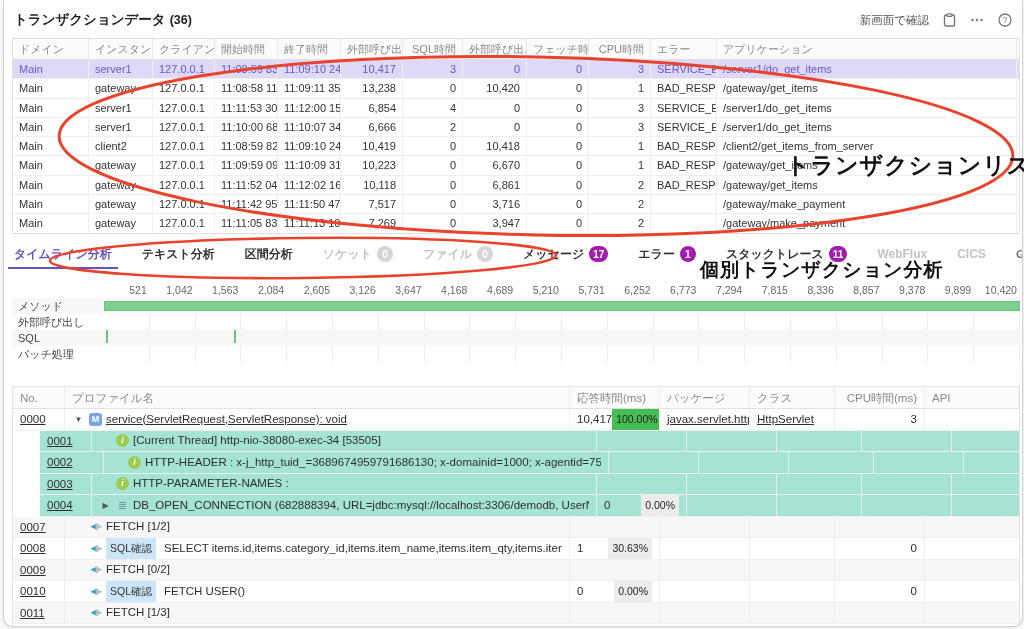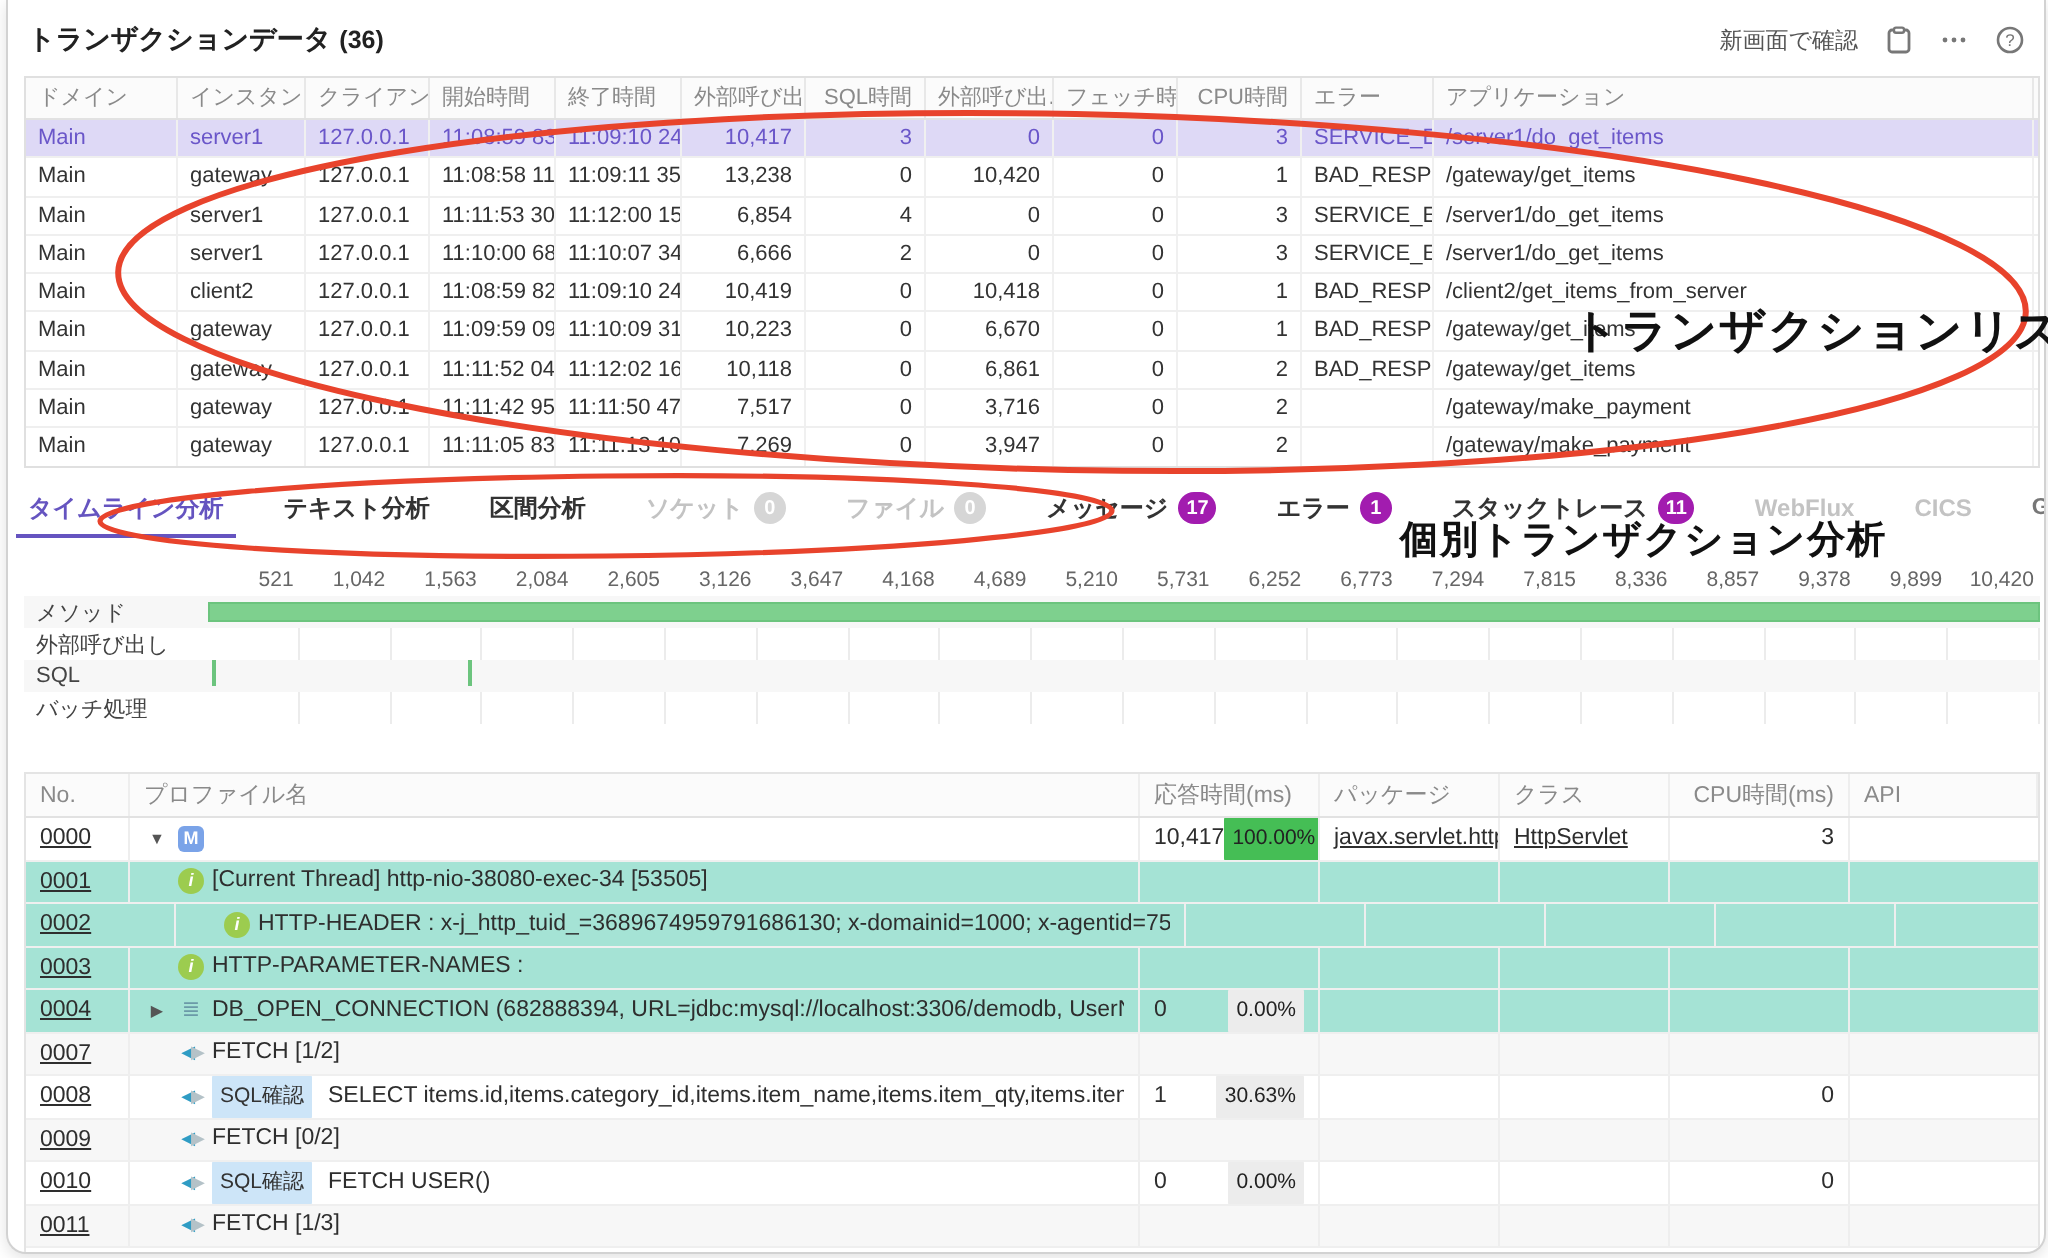--- a/index.html
+++ b/index.html
@@ -53,21 +53,21 @@
   .tl-track { position:relative; flex:1; height:16px; }
   .tl-bar { position:absolute; left:0; right:0; top:3px; height:10px; background:#7ed08e; border:1px solid #6cc47e; }
   .tl-sqltick { position:absolute; top:0; width:2px; height:13px; background:#6cc47e; }
 
   
   .pf-table { position:absolute; left:8px; top:386px; width:1008px; height:240px;
     border:1px solid #e4e4e4; border-bottom:none; font-size:11.5px; color:#2e2e2e; overflow:hidden; }
   .pf-row { display:flex; height:21.5px; line-height:21.5px; border-bottom:1px solid #efefef; background:#fff; }
   .pf-row.hdr { background:#fbfbfb; color:#8a8a8a; height:22px; line-height:22px; border-bottom:1px solid #e2e2e2; }
   .pf-cell { padding:0 7px; white-space:nowrap; overflow:hidden; border-right:1px solid #eee; flex:none; }
-  .pf-row.teal { background:#a5e3d5; }
+  .pf-row.teal { background:#a5e3d5;margin-left:27px; }
   .pf-row.gray { background:#f7f7f7; }
   .pf-no a, .pf-link { color:#2e2e2e; text-decoration:underline; cursor:pointer; }
   .pf-name { display:flex; align-items:center; gap:4px; }
   .arrow-slot { width:13px; flex:none; font-size:8px; color:#555; text-align:center; }
   .resp-cell { display:flex; justify-content:space-between; align-items:center; }
   .pct { font-size:10.5px; padding:1px 4px; border-radius:2px; background:#ececec; color:#222; }
   .pct.green { background:#45be55; }
   .sql-badge { background:#cde5f8; color:#333; font-size:10.5px; padding:1px 4px; border-radius:2px; margin-right:4px; }
   .ico { display:inline-flex; width:13px; height:13px; flex:none; align-items:center; justify-content:center; }
   .ico-method { background:#7aa3e8; color:#fff; border-radius:3px; font-size:9px; font-weight:bold; }
@@ -382,20 +382,21 @@
         <div class="pf-cell" style="width:90px;">パッケージ</div>
         <div class="pf-cell" style="width:85px;">クラス</div>
         <div class="pf-cell" style="width:90px;text-align:right;">CPU時間(ms)</div>
         <div class="pf-cell" style="width:94px;">API</div>
       </div>
       <div class="pf-row">
         <div class="pf-cell pf-no" style="width:52px"><a>0000</a></div>
         <div class="pf-cell pf-name" style="width:505px">
           <span class="arrow-slot">▼</span>
           <span class="ico ico-method">M</span>
+          <span class="pf-link" style="overflow:hidden;white-space:nowrap;">service(ServletRequest,ServletResponse): void</span>
         </div>
         <div class="pf-cell resp-cell" style="width:90px">
           <span>10,417</span>
           <span class="pct green">100.00%</span>
         </div>
         <div class="pf-cell" style="width:90px"><span class="pf-link">javax.servlet.http</span></div>
         <div class="pf-cell" style="width:85px"><span class="pf-link">HttpServlet</span></div>
         <div class="pf-cell" style="width:90px;text-align:right;">3</div>
         <div class="pf-cell" style="width:94px;border-right:none;"></div>
       </div>
@@ -408,21 +409,21 @@
         </div>
         <div class="pf-cell resp-cell" style="width:90px">
           <span></span>
         </div>
         <div class="pf-cell" style="width:90px"></div>
         <div class="pf-cell" style="width:85px"></div>
         <div class="pf-cell" style="width:90px;text-align:right;"></div>
         <div class="pf-cell" style="width:94px;border-right:none;"></div>
       </div>
       <div class="pf-row teal">
-        <div class="pf-cell pf-no" style="width:75px"><a>0002</a></div>
+        <div class="pf-cell pf-no" style="width:64px"><a>0002</a></div>
         <div class="pf-cell pf-name" style="width:505px">
           <span class="arrow-slot"></span>
           <span class="ico ico-info">i</span>
           <span class="" style="overflow:hidden;white-space:nowrap;">HTTP-HEADER : x-j_http_tuid_=3689674959791686130; x-domainid=1000; x-agentid=75538; _j_guid_...</span>
         </div>
         <div class="pf-cell resp-cell" style="width:90px">
           <span></span>
         </div>
         <div class="pf-cell" style="width:90px"></div>
         <div class="pf-cell" style="width:85px"></div>

